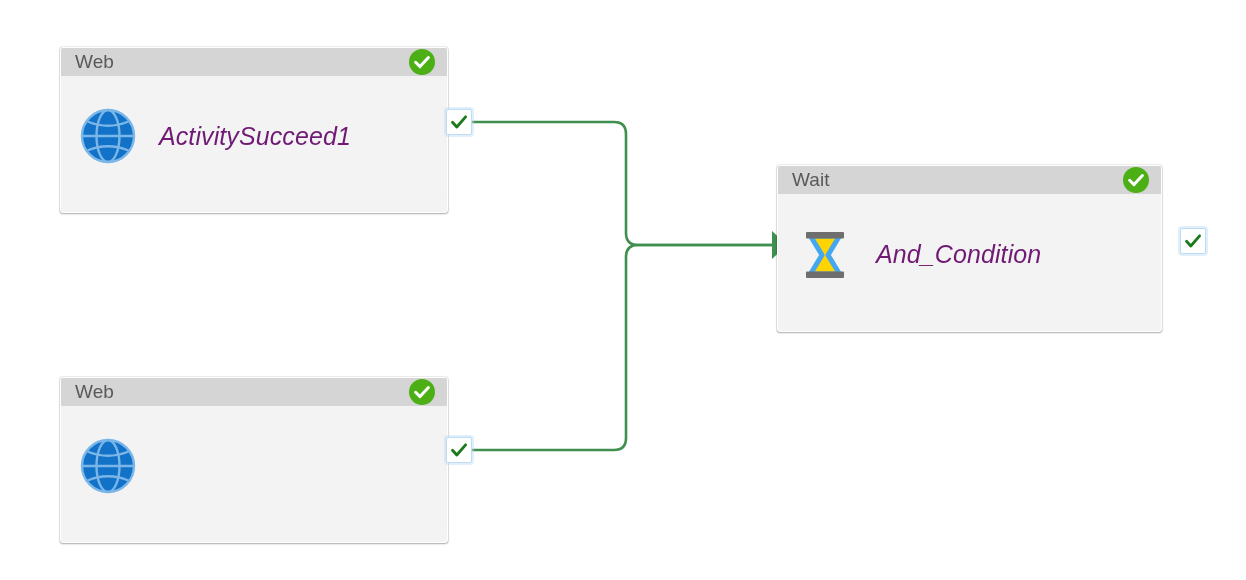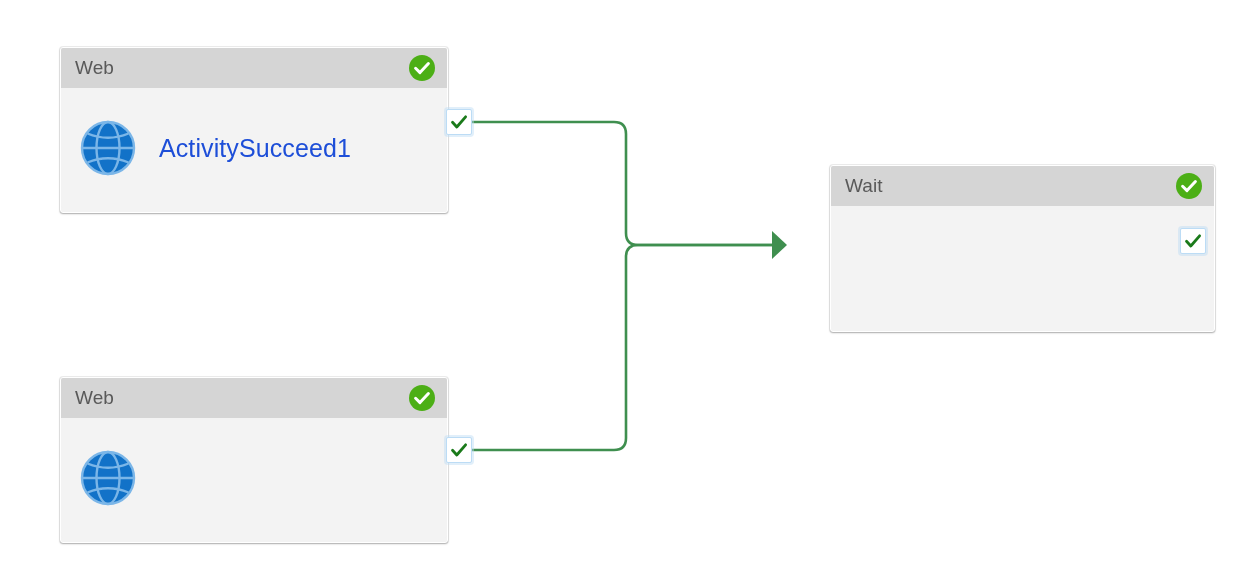--- a/index.html
+++ b/index.html
@@ -34,21 +34,21 @@
   .node {
     position: absolute;
     box-sizing: border-box;
     background: #f3f3f3;
     border: 1px solid #ffffff;
     border-radius: 3px;
     box-shadow: 0 1px 2px rgba(0,0,0,0.28), 0 0 0 1px rgba(0,0,0,0.07);
   }
   .node-header {
     position: relative;
-    height: 40px;
+    height: 28px;
     background: #d5d5d5;
     border-radius: 2px 2px 0 0;
     display: flex;
     align-items: center;
   }
   .node-type {
     font-size: 19px;
     color: #595959;
     margin-left: 14px;
     letter-spacing: 0.1px;
@@ -70,24 +70,25 @@
     border-radius: 0 0 2px 2px;
   }
   .node-icon {
     width: 58px;
     height: 58px;
     margin-left: 18px;
     flex: 0 0 auto;
   }
   .node-label {
     font-size: 25px;
-    color: #1d4ed8;
+    color: #701a75;
     margin-left: 22px;
     white-space: nowrap;
     letter-spacing: 0.1px;
+    font-style: italic;
   }
 
   
   .port-check {
     position: absolute;
     width: 26px;
     height: 26px;
     box-sizing: border-box;
     background: #ffffff;
     border: 1px solid #bcdcf5;
@@ -136,29 +137,40 @@
       <span class="node-label">ActivitySucceed1</span>
     </div>
   </div>
 
   <div class="port-check" style="left:446px; top:109px;">
     <svg width="20" height="20" viewBox="0 0 20 20" xmlns="http://www.w3.org/2000/svg">
       <path d="M3.5 10.3 L7.8 15 L16.6 4.8" fill="none" stroke="#1a7a1a" stroke-width="2.8" stroke-linecap="round" stroke-linejoin="round"></path>
     </svg>
   </div>
 
-  <div class="node" id="node-and-condition" style="left:830px; top:165px; width:385px; height:167px;">
+  <div class="node" id="node-and-condition" style="left:777px; top:165px; width:385px; height:167px;">
     <div class="node-header">
       <span class="node-type">Wait</span>
       <span class="status-badge">
         <svg viewBox="0 0 28 28" xmlns="http://www.w3.org/2000/svg">
           <circle cx="14" cy="14" r="13" fill="#4CAF16"></circle>
           <path d="M7.6 14.3 L12 18.6 L20.4 9.6" fill="none" stroke="#ffffff" stroke-width="3" stroke-linecap="round" stroke-linejoin="round"></path>
         </svg>
       </span>
+    </div>
+    <div class="node-body">
+      <span class="node-icon">
+        <svg viewBox="0 0 58 58" xmlns="http://www.w3.org/2000/svg">
+          <path d="M14 11 H44 L33 29 L44 47 H14 L25 29 Z" fill="#ffd400"></path>
+          <path d="M14.5 10 H43.5 L32 29 L43.5 48 H14.5 L26 29 Z" fill="none" stroke="#45a7f0" stroke-width="5" stroke-linejoin="round"></path>
+          <rect x="10" y="6" width="38" height="6.5" rx="1" fill="#6e6e6e"></rect>
+          <rect x="10" y="45.5" width="38" height="6.5" rx="1" fill="#6e6e6e"></rect>
+        </svg>
+      </span>
+      <span class="node-label">And_Condition</span>
     </div>
   </div>
 
   <div class="port-check" style="left:1180px; top:228px;">
     <svg width="20" height="20" viewBox="0 0 20 20" xmlns="http://www.w3.org/2000/svg">
       <path d="M3.5 10.3 L7.8 15 L16.6 4.8" fill="none" stroke="#1a7a1a" stroke-width="2.8" stroke-linecap="round" stroke-linejoin="round"></path>
     </svg>
   </div>
 
   <div class="node" id="node-activity-succeed-2" style="left:60px; top:377px; width:388px; height:166px;">

